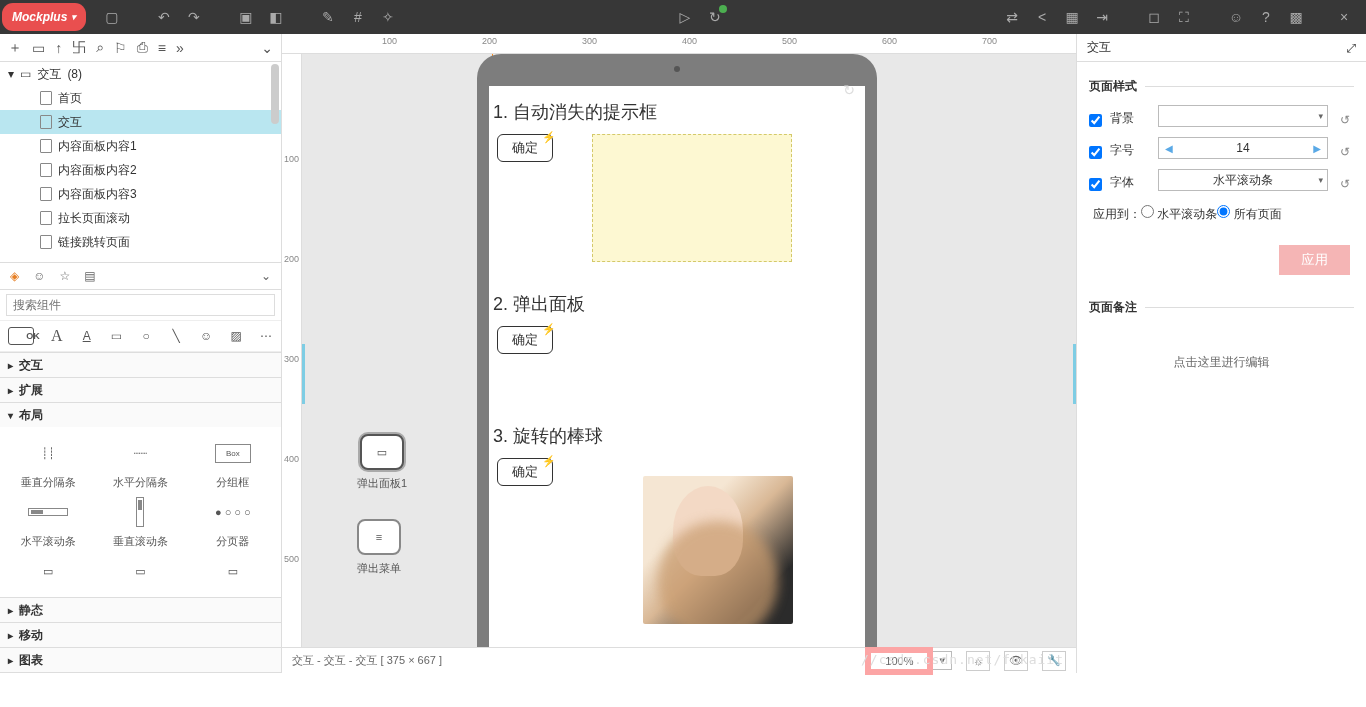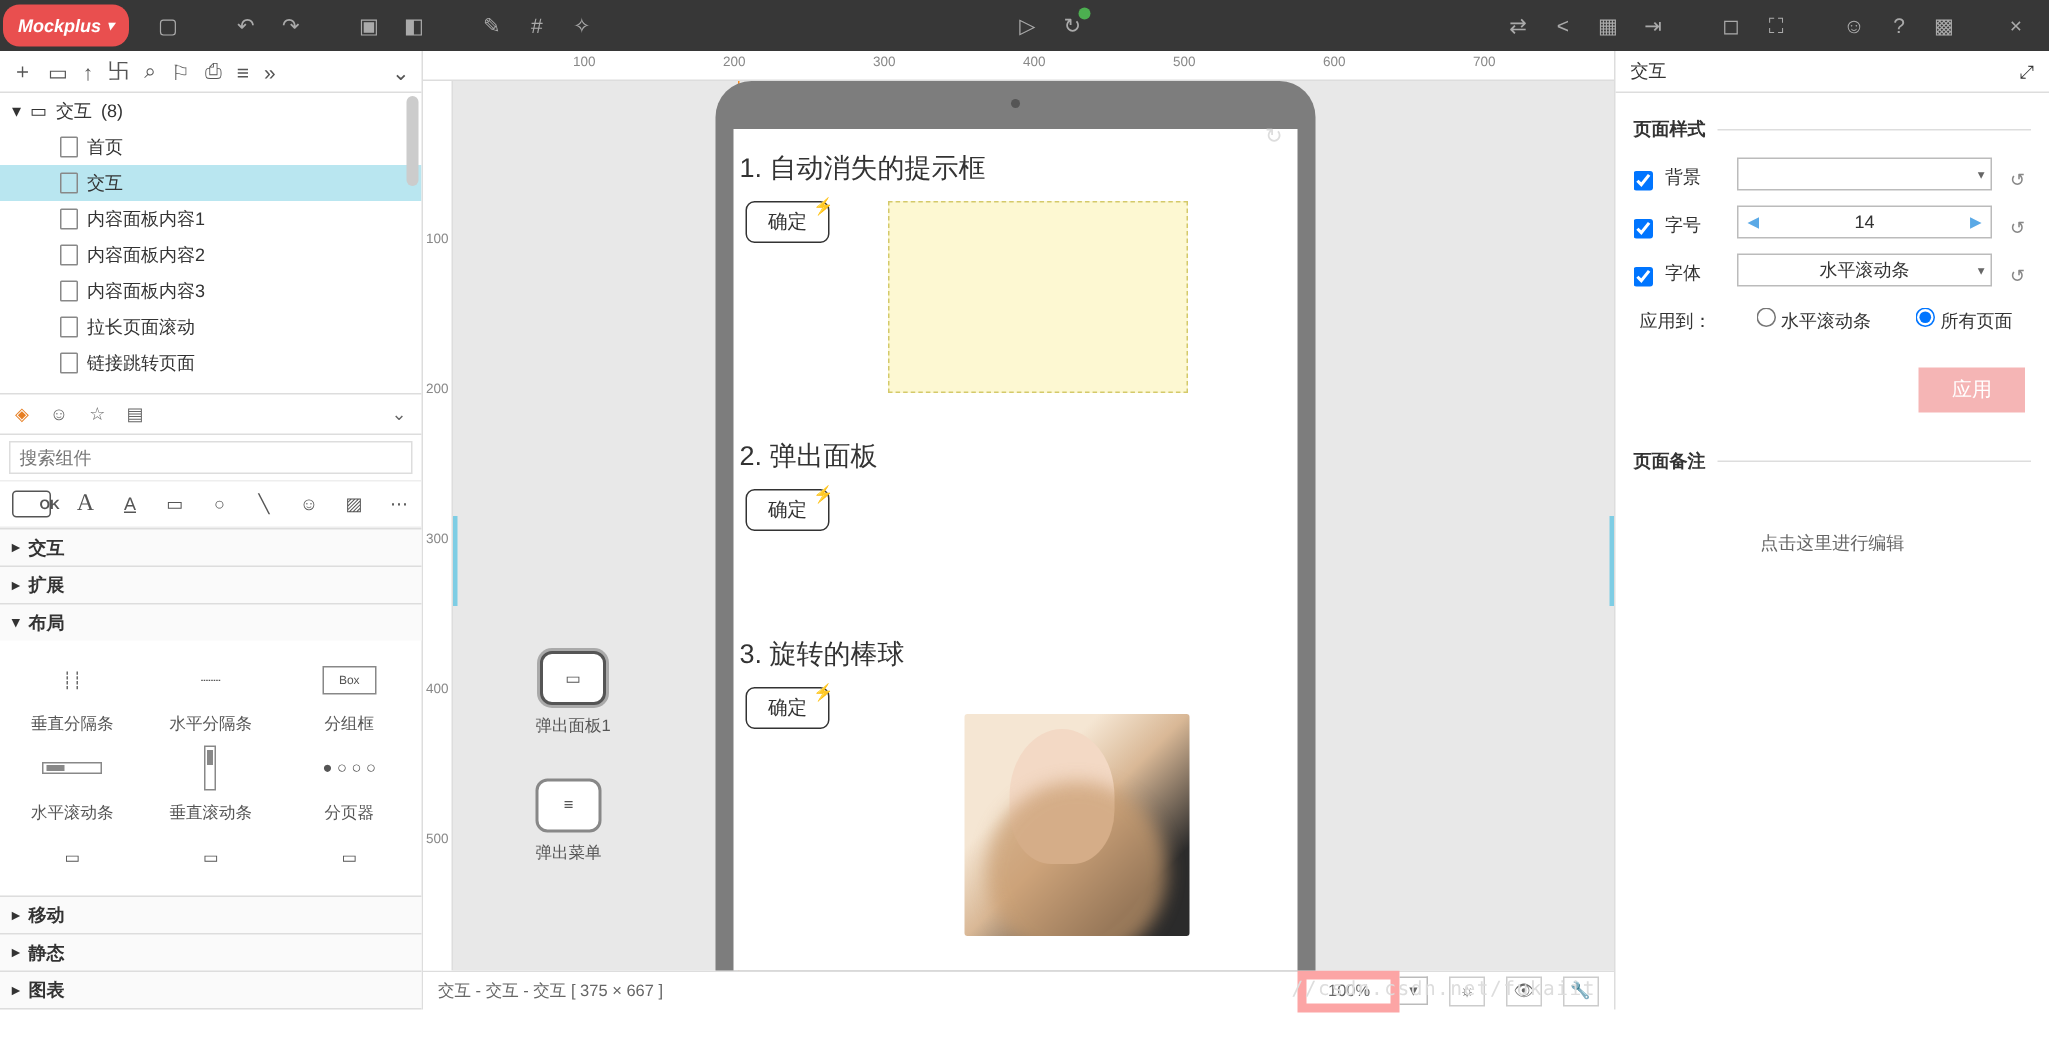--- a/index.html
+++ b/index.html
@@ -82,21 +82,21 @@
 .r-sec-head { display: flex; align-items: center; font-weight: bold; margin: 8px 0; }
 .r-sec-head::after { content: ""; flex: 1; height: 1px; background: #ddd; margin-left: 8px; }
 .r-row { display: flex; align-items: flex-end; gap: 8px; margin: 10px 0; }
 .r-row .lbl { width: 40px; }
 .r-row .ctrl { flex: 1; border: 1px solid #bbb; height: 22px; display: flex; align-items: center; justify-content: center; position: relative; background: #fff; }
 .r-row .ctrl.color { background: #fff; }
 .r-row .ctrl .dd { position: absolute; right: 4px; font-size: 9px; color: #666; }
 .r-row .ctrl .arr-l { position: absolute; left: 6px; color: #5aa9e6; font-size: 10px; }
 .r-row .ctrl .arr-r { position: absolute; right: 6px; color: #5aa9e6; font-size: 10px; }
 .r-row .reset { width: 18px; text-align: center; color: #888; }
-.radio-row { display: flex; gap: 30px; margin: 14px 0 14px 4px; align-items: center; }
+.radio-row { display: flex; margin: 14px 0 14px 4px; align-items: center; }
 .apply-btn { background: #f5b5b5; color: #fff; border: none; padding: 6px 22px; float: right; margin: 8px 4px 16px; }
 .note-edit { text-align: center; color: #666; padding: 30px 0; }
 .watermark { position: absolute; right: 12px; bottom: 6px; color: #ddd; font-family: monospace; font-size: 13px; letter-spacing: 1px; pointer-events: none; }
 .side-handle { position:absolute; width:6px; height:60px; background:#7ecde4; }
 </style>
 </head>
 <body>
 
 <div class="topbar">
   <div class="logo">Mockplus</div>
@@ -257,22 +257,22 @@
         <div class="widget">
             <div class="thumb">▭</div>
           </div>
         <div class="widget">
             <div class="thumb">▭</div>
           </div>
         <div class="widget">
             <div class="thumb">▭</div>
           </div>
       </div>
+      <div class="acc-head">静态</div>
       <div class="acc-head">移动</div>
-      <div class="acc-head">静态</div>
       <div class="acc-head">图表</div>
       <div class="acc-head">批注</div>
     </div>
   </div>
 
   <div class="canvas-wrap">
     <div class="ruler-h">
       <span class="tick" style="left:100px">100</span>
       <span class="tick" style="left:200px">200</span>
       <span class="tick" style="left:300px">300</span>

